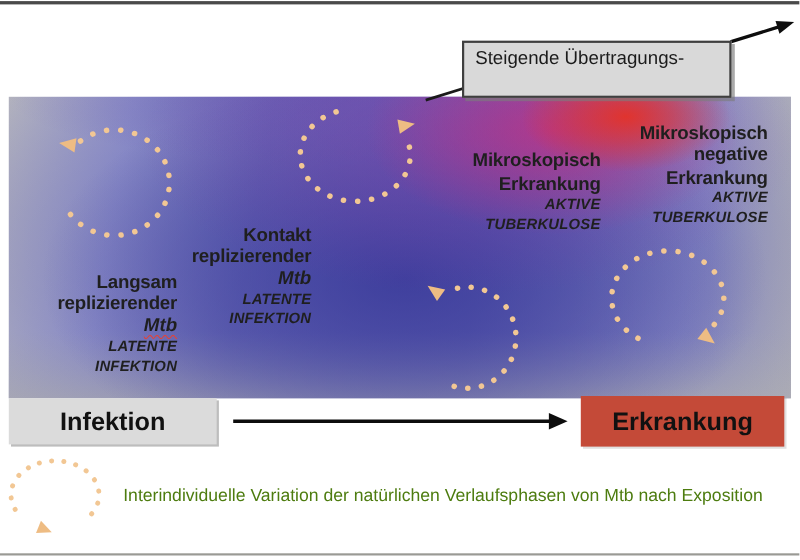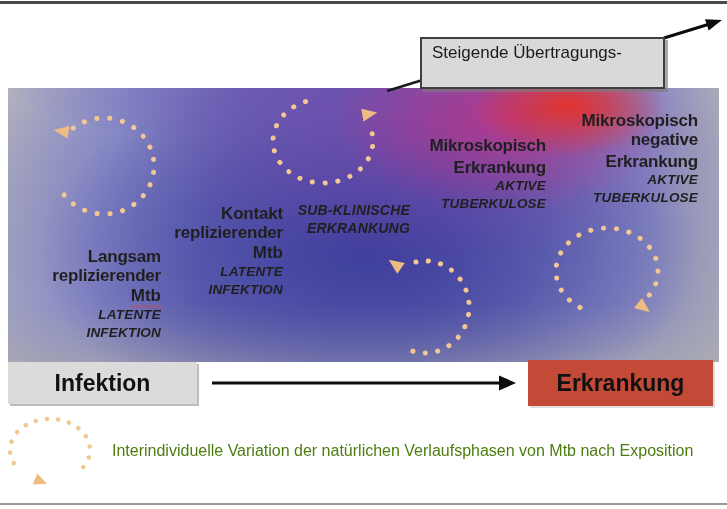--- a/index.html
+++ b/index.html
@@ -23,21 +23,21 @@
   }
 
   .overlay{position:absolute;left:0;top:0;width:727px;height:509px;z-index:4;pointer-events:none;}
 
   .callout{position:absolute;left:420px;top:37px;width:245px;height:52px;box-sizing:border-box;
     background:#d9d9d9;border:2px solid #3f3f3f;box-shadow:3px 3px 0 rgba(125,125,125,.65);
     padding:2px 0 0 10px;font-size:17px;line-height:23px;color:#1b1b1b;z-index:5;}
 
   .stage{position:absolute;text-align:right;z-index:3;color:#1f1f1f;}
   .stage-title{font-size:17px;line-height:19px;font-weight:bold;letter-spacing:-0.2px;}
-  .pathogen{font-size:17px;line-height:21px;font-weight:bold;}
+  .pathogen{font-size:17px;line-height:21px;font-weight:bold;font-style:italic;}
   .squiggle{text-decoration-line:underline;text-decoration-style:wavy;
             text-decoration-color:#e0433a;text-decoration-thickness:1px;text-underline-offset:3px;}
   .stage-caps{font-size:13.5px;line-height:18px;font-weight:bold;letter-spacing:0.2px;font-style:italic;}
   .gap-top{margin-top:3px;}
 
   .cycle{position:absolute;z-index:2;overflow:visible;}
 
   .axis-box{position:absolute;display:flex;align-items:center;justify-content:center;
             font-size:23px;font-weight:bold;color:#111;z-index:3;}
   .axis-start{left:8px;top:362px;width:189px;height:42px;background:#dbdbdb;
@@ -86,24 +86,20 @@
     </div>
 
     <div class="stage" style="left:105px;top:116px;width:170px">
       <div class="stage-title">Kontakt</div>
       <div class="stage-title">replizierender</div>
       <div class="pathogen">Mtb</div>
       <div class="stage-caps">LATENTE</div>
       <div class="stage-caps">INFEKTION</div>
     </div>
 
-    <div class="stage" style="left:222px;top:113px;width:180px">
-      <div class="stage-caps" style="font-size:14px">SUB-KLINISCHE</div>
-      <div class="stage-caps" style="font-size:14px">ERKRANKUNG</div>
-    </div>
 
     <div class="stage" style="left:358px;top:48px;width:180px">
       <div class="stage-title">Mikroskopisch</div>
       <div class="stage-title gap-top">Erkrankung</div>
       <div class="stage-caps">AKTIVE</div>
       <div class="stage-caps">TUBERKULOSE</div>
     </div>
 
     <div class="stage" style="left:510px;top:23px;width:180px">
       <div class="stage-title">Mikroskopisch</div>

